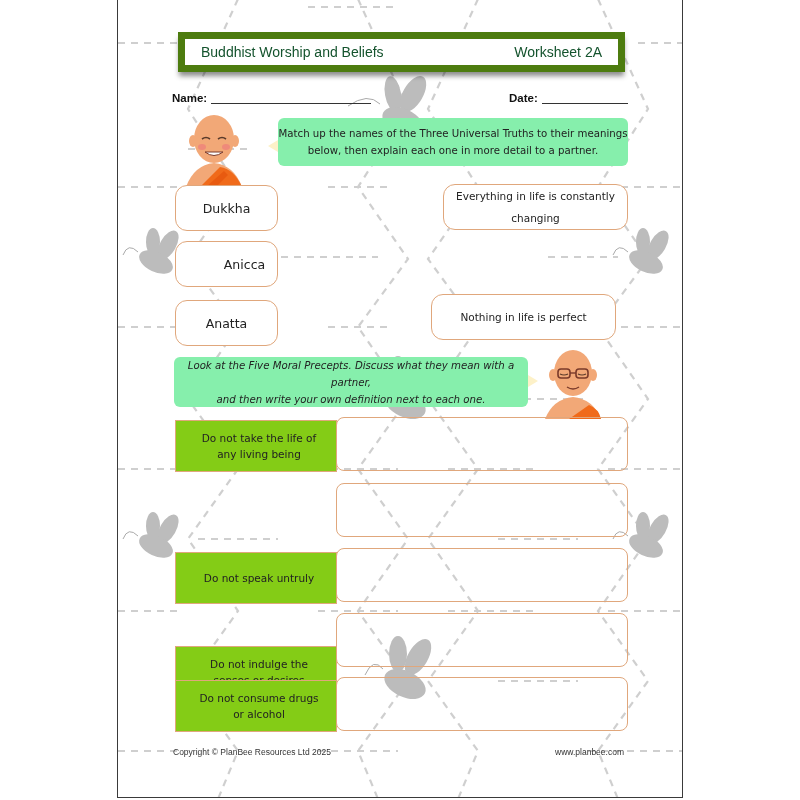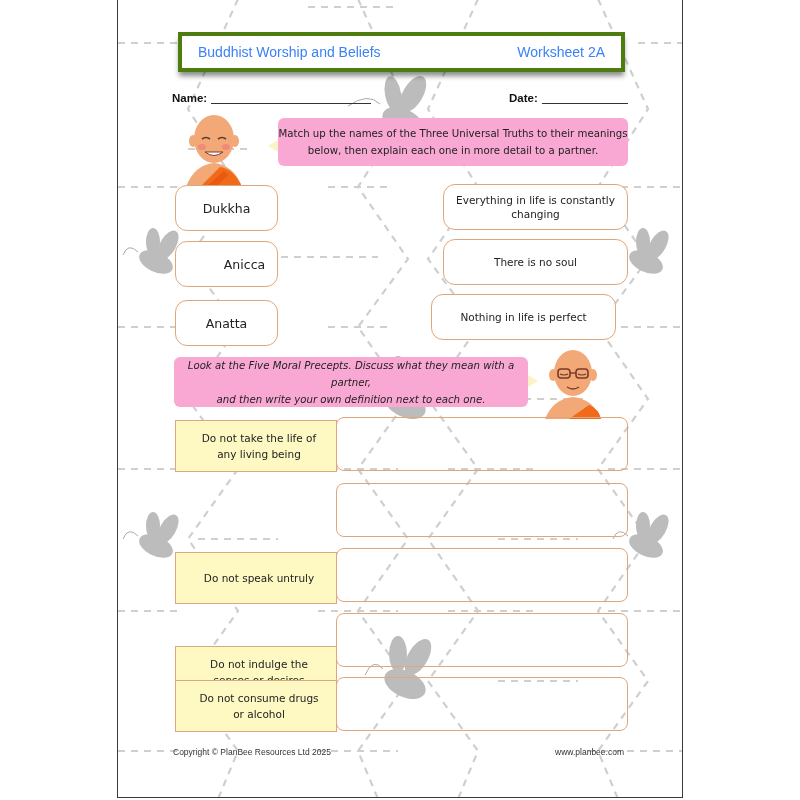--- a/index.html
+++ b/index.html
@@ -9,54 +9,54 @@
     .page {
       position: absolute; left: 117px; top: -2px; width: 566px; height: 800px;
       border: 1.5px solid #3a3a3a; background: #fff; overflow: hidden;
     }
     .bg-svg { position: absolute; left: 0; top: 0; width: 566px; height: 800px; pointer-events: none; }
 
     .abs { position: absolute; }
 
     .title-bar {
       position: absolute; left: 60px; top: 33px; width: 447px; height: 40px;
-      background: #fff; border: 4px solid #4d7c0f;
+      background: #fff; border: 7px solid #4d7c0f;
       box-shadow: 0 5px 5px -1px rgba(0,0,0,0.45);
       display: flex; align-items: center; justify-content: space-between;
       padding: 0 16px;
-      font-family: "Liberation Sans", sans-serif; font-size: 14px; color: #3b82f6;
+      font-family: "Liberation Sans", sans-serif; font-size: 14px; color: #14532d;
     }
 
     .field-label { font-family: "Liberation Sans", sans-serif; font-weight: bold; font-size: 11.5px; color: #111; }
     .field-line { border-bottom: 1px solid #333; height: 12px; }
 
     .bubble {
-      position: absolute; background: #f9a8d4; border-radius: 6px;
+      position: absolute; background: #86efac; border-radius: 6px;
       font-family: "DejaVu Sans", sans-serif; font-size: 10.2px; color: #222;
       text-align: center; line-height: 17px; display: flex; align-items: center; justify-content: center;
     }
     .bubble-tail-left::before {
       content: ""; position: absolute; left: -10px; top: 22px;
       border-top: 6px solid transparent; border-bottom: 6px solid transparent; border-right: 10px solid #fdf1c8;
     }
     .bubble-tail-right::after {
       content: ""; position: absolute; right: -10px; top: 18px;
       border-top: 6px solid transparent; border-bottom: 6px solid transparent; border-left: 10px solid #fdf1c8;
     }
 
     .card {
       position: absolute; background: #fff; border: 1.4px solid #e0a77c; border-radius: 12px;
       display: flex; align-items: center; justify-content: center; text-align: center;
       font-family: "DejaVu Sans", sans-serif; color: #222;
     }
     .term { width: 103px; height: 46px; font-size: 12.5px; }
-    .meaning { width: 185px; height: 46px; font-size: 10.5px; line-height: 14px; padding: 8px 12px; }
+    .meaning { width: 185px; height: 46px; font-size: 10.5px; line-height: 22px; padding: 8px 12px; }
 
     .precept {
-      position: absolute; left: 57px; width: 162px; height: 52px; background: #fef9c3;
+      position: absolute; left: 57px; width: 162px; height: 52px; background: #84cc16;
       border: 1.2px solid #e0a77c; display: flex; align-items: center; justify-content: center;
       text-align: center; font-size: 10.5px; line-height: 16px; padding: 0 14px 0 20px; color: #222;
     }
     .answer {
       position: absolute; left: 218px; width: 292px; height: 54px; background: transparent;
       border: 1.2px solid #e0a77c; border-radius: 8px;
     }
 
     .footer { position: absolute; top: 748px; font-family: "Liberation Sans", sans-serif; font-size: 8.5px; color: #333; }
   </style>
@@ -172,23 +172,20 @@
   <div class="card term" style="left:57px; top:242px;padding-left:36px;">
     <span>Anicca</span>
   </div>
   <div class="card term" style="left:57px; top:301px;">
     <span>Anatta</span>
   </div>
 
   <div class="card meaning" style="left:325px; top:185px;">
     <span>Everything in life is constantly changing</span>
   </div>
-  <div class="card meaning" style="left:325px; top:240px;">
-    <span>There is no soul</span>
-  </div>
   <div class="card meaning" style="left:313px; top:295px;">
     <span>Nothing in life is perfect</span>
   </div>
 
   <div class="bubble bubble-tail-right" style="left:56px; top:358px; width:354px; height:50px;font-style:italic;">
     <div>
       <div>Look at the Five Moral Precepts. Discuss what they mean with a partner,</div>
       <div>and then write your own definition next to each one.</div>
     </div>
   </div>

